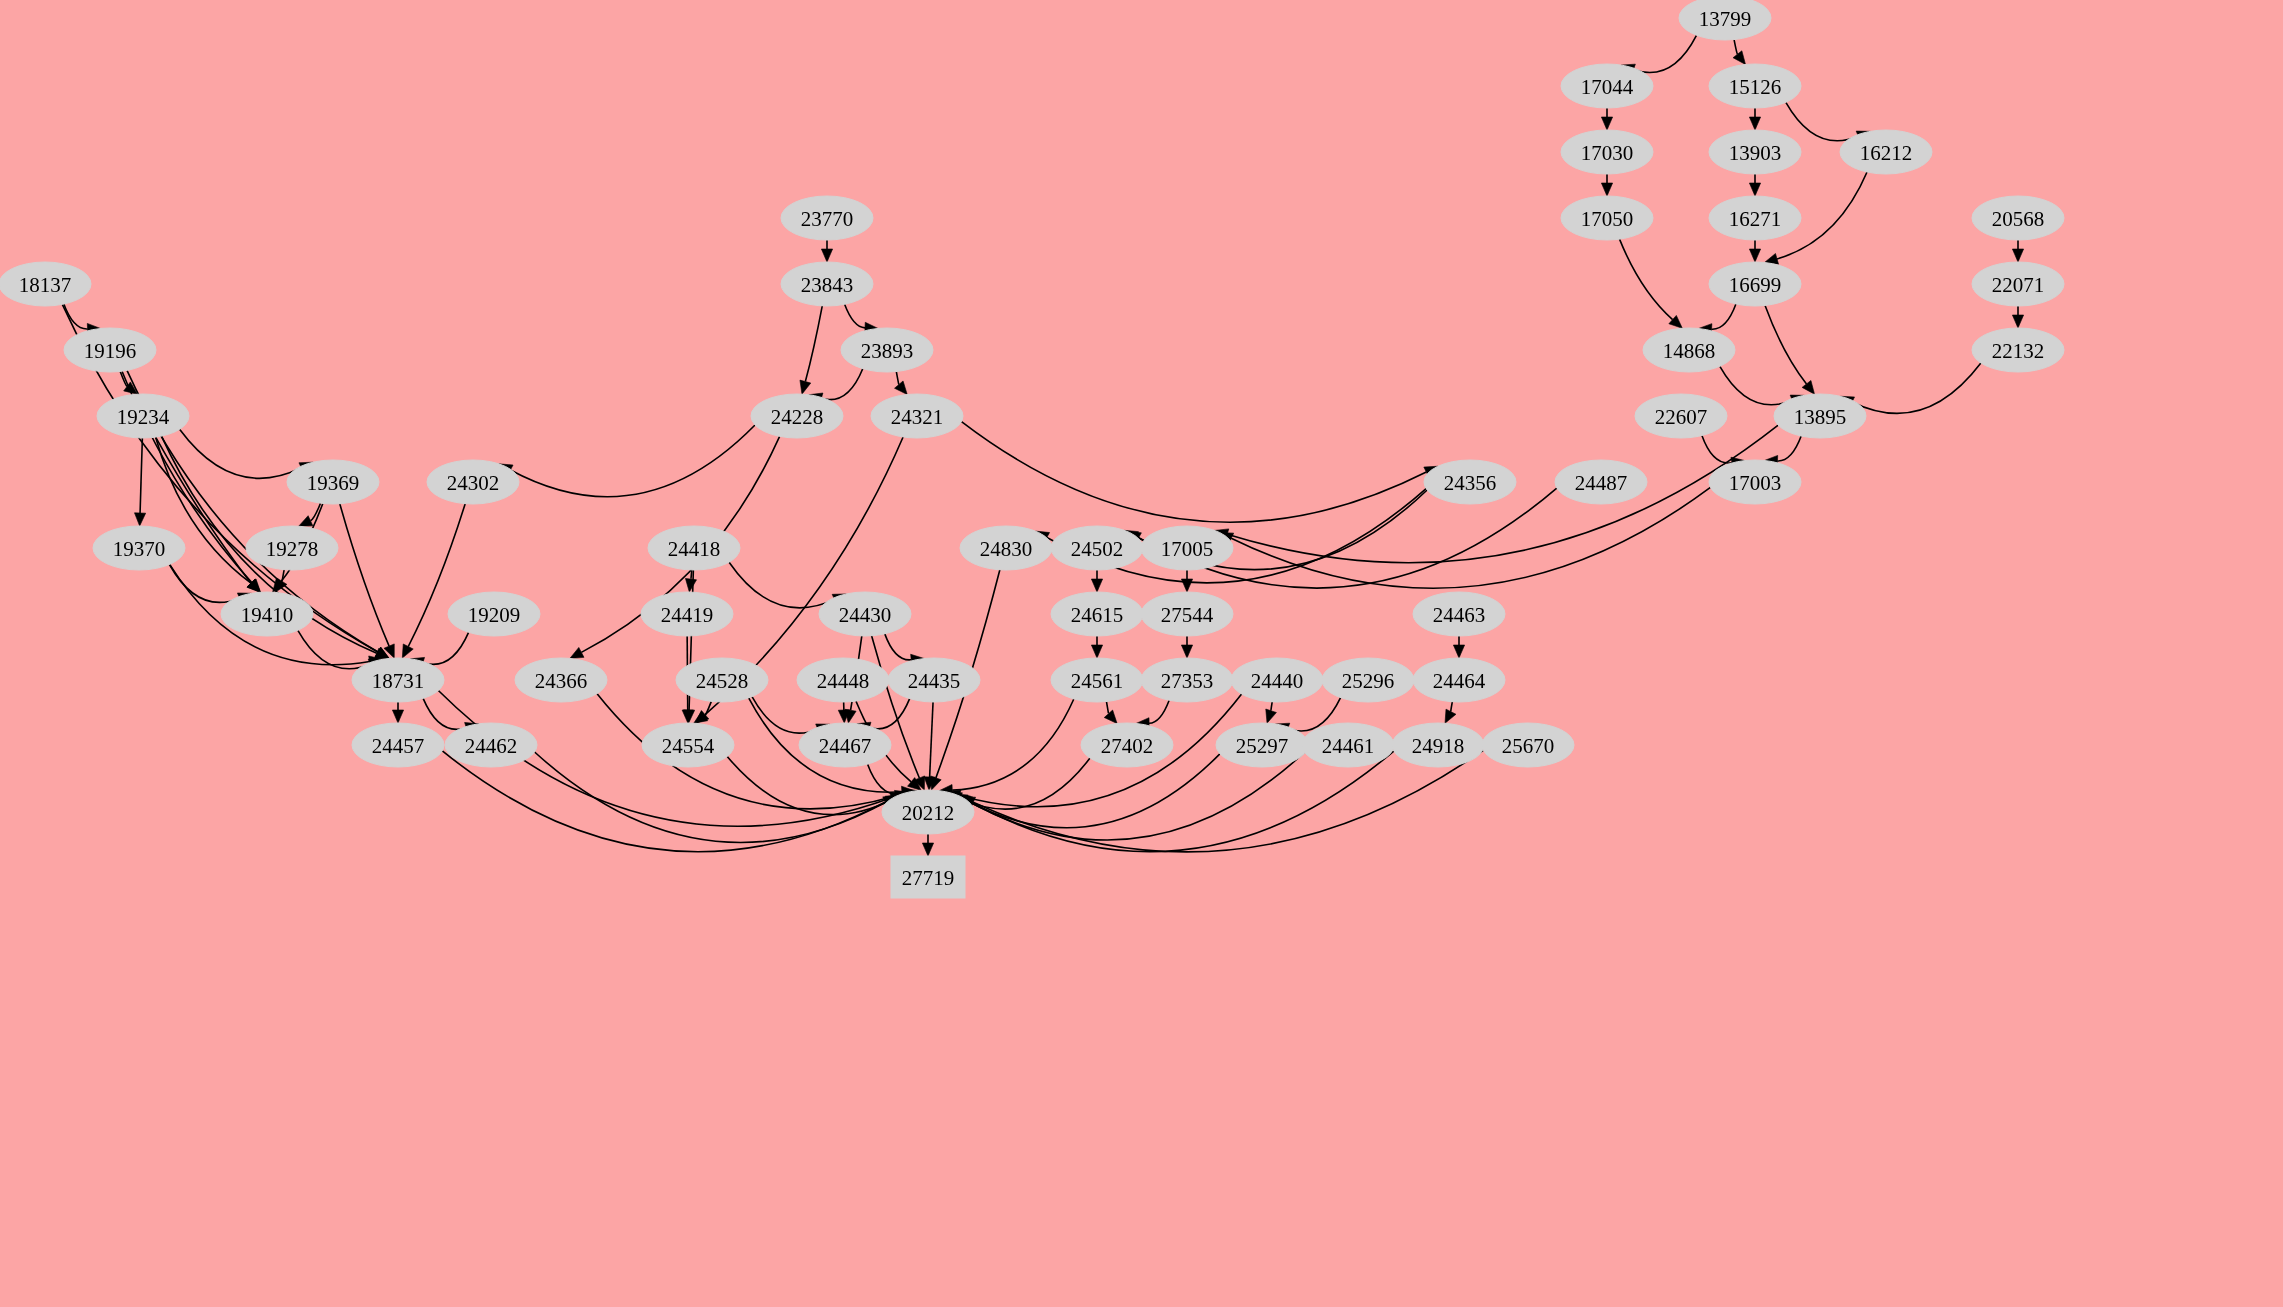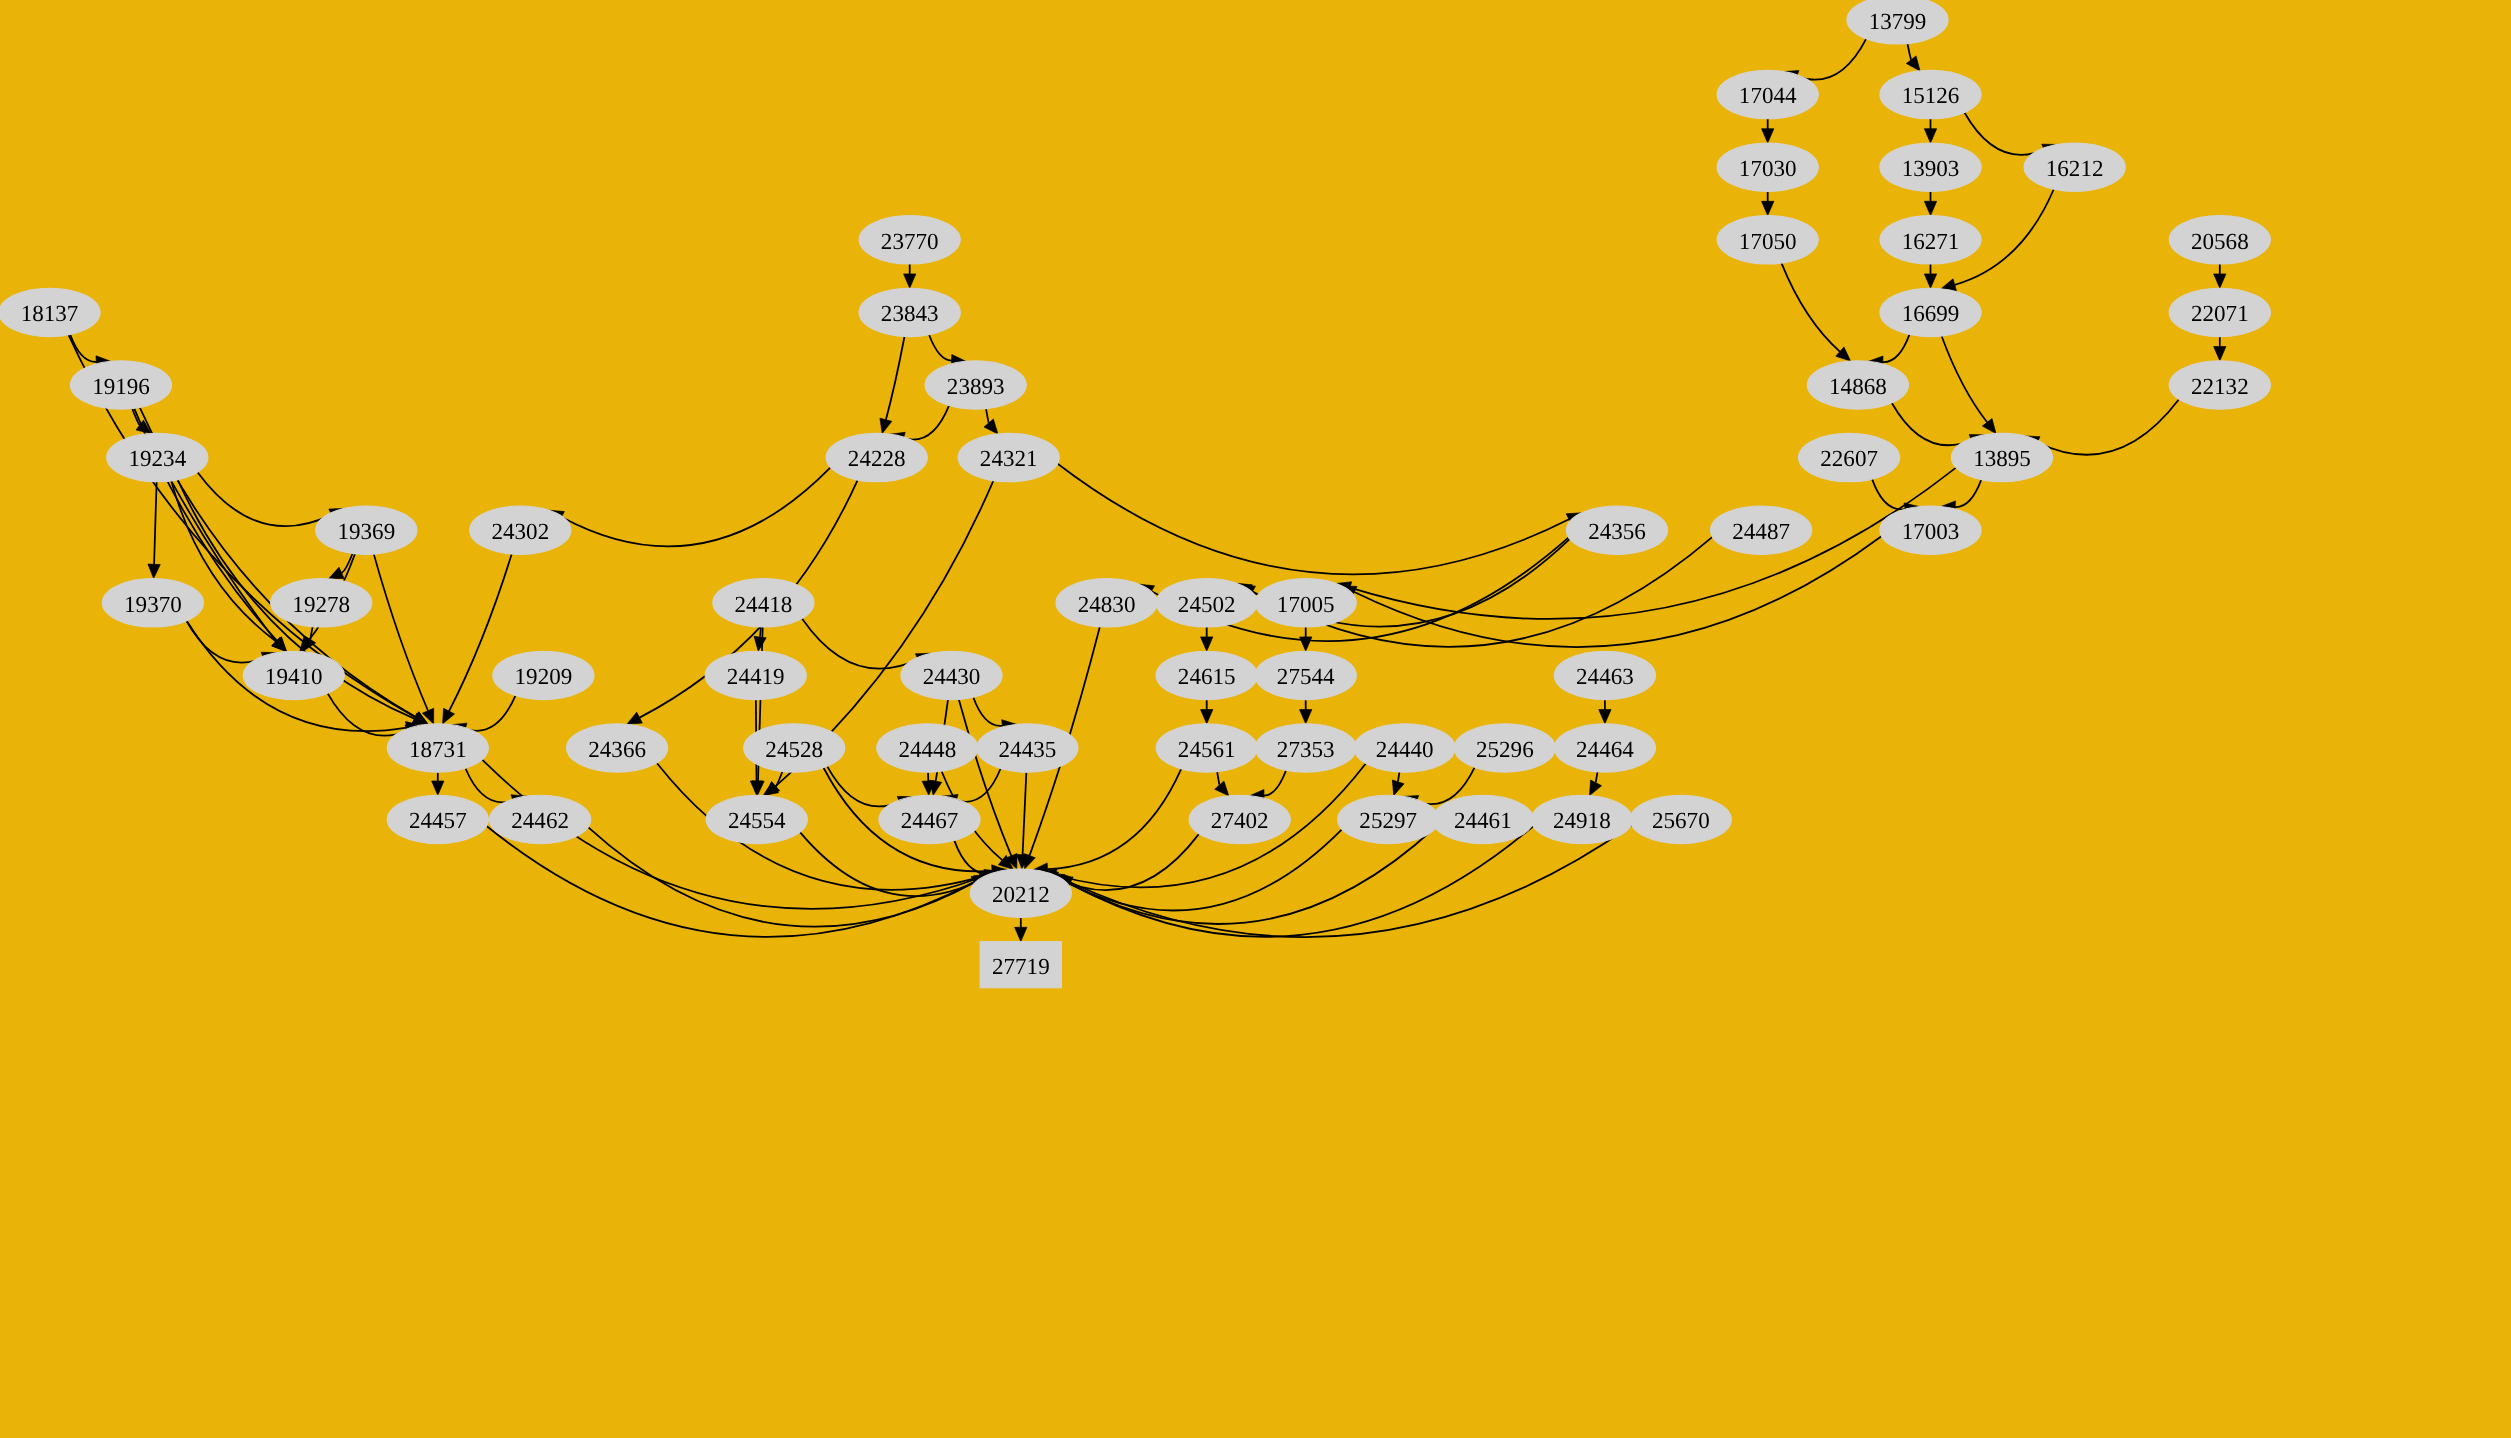--- a/index.html
+++ b/index.html
@@ -4,21 +4,21 @@
 <style>
   html, body {
     margin: 0;
     padding: 0;
     background: #ffffff;
   }
   #graph-root {
     width: 2283px;
     height: 1307px;
     position: relative;
-    background: #eab308;
+    background: #fca5a5;
     overflow: hidden;
   }
   svg#graph-canvas {
     display: block;
     width: 2283px;
     height: 1307px;
     font-family: "Liberation Serif", "DejaVu Serif", serif;
   }
   .node-shape {
     fill: #d3d3d3;

